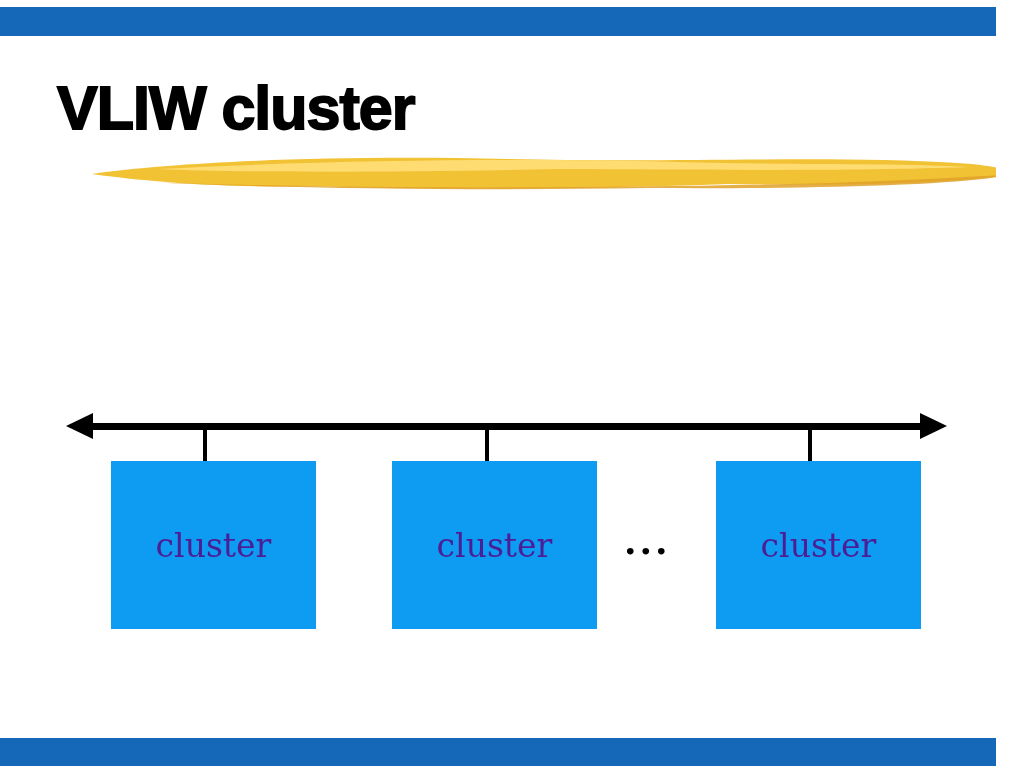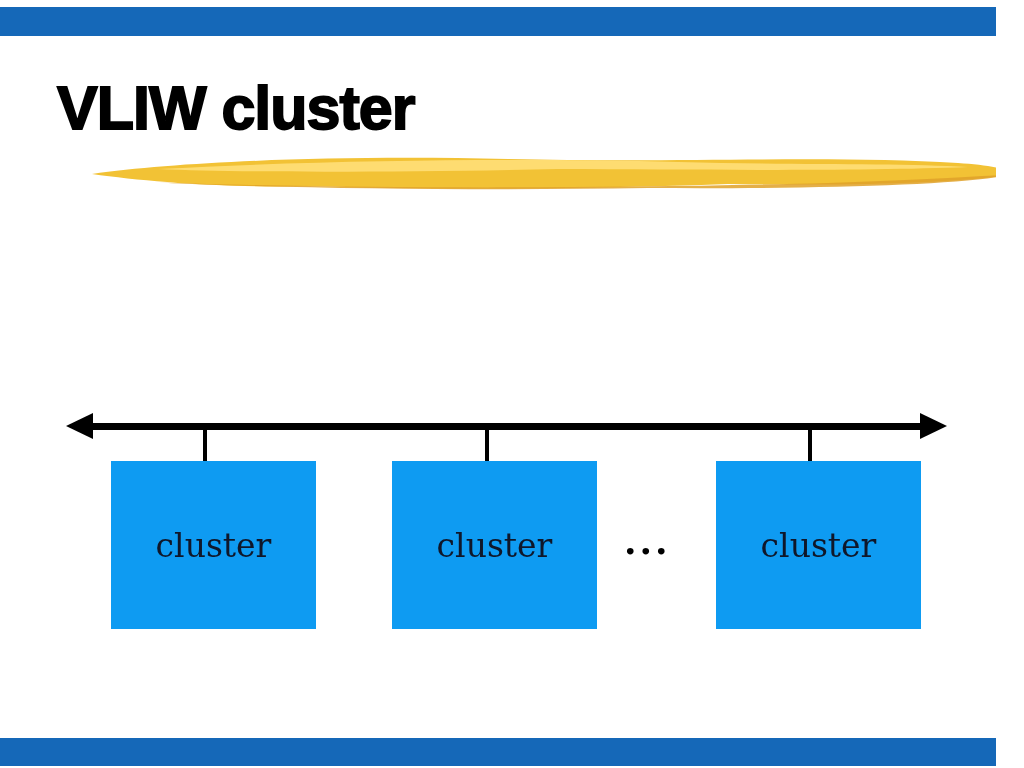--- a/index.html
+++ b/index.html
@@ -108,21 +108,21 @@
     display: flex;
     align-items: center;
     justify-content: center;
   }
   .cluster-box.b1 { left: 111px; }
   .cluster-box.b2 { left: 392px; }
   .cluster-box.b3 { left: 716px; }
   .cluster-box .label {
     font-family: "DejaVu Serif", serif;
     font-size: 33px;
-    color: #0f172a;
+    color: #4c1d95;
   }
 
   .ellipsis {
     position: absolute;
     left: 624px;
     top: 520px;
     font-family: "DejaVu Serif", serif;
     font-size: 36px;
     font-weight: bold;
     letter-spacing: 3px;

